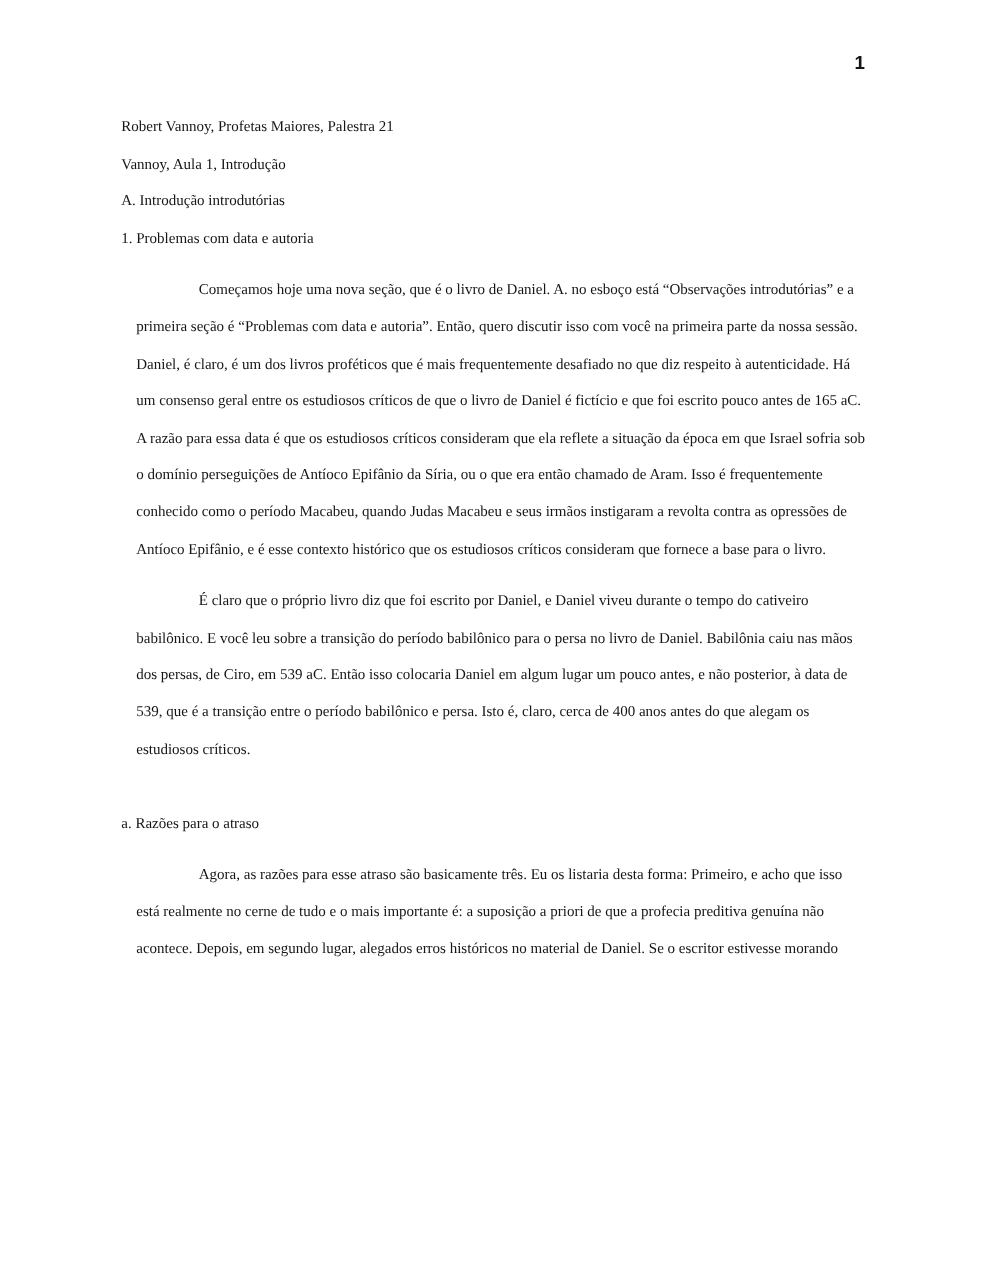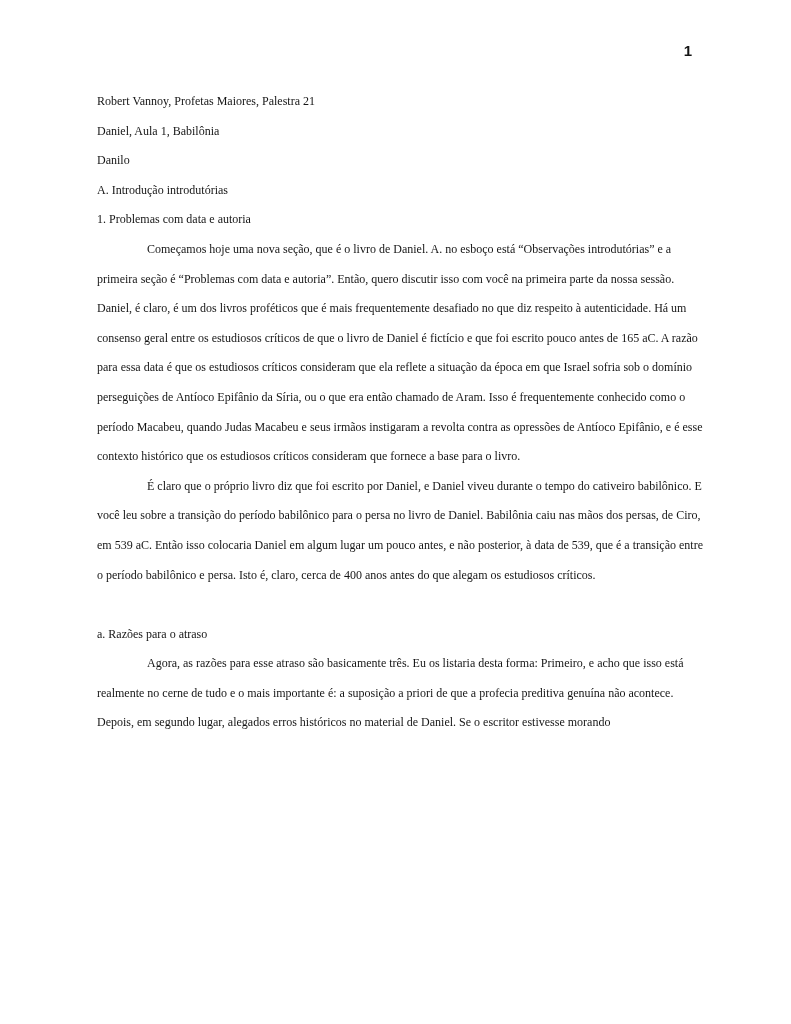--- a/index.html
+++ b/index.html
@@ -31,37 +31,36 @@
     top: 87px;
     width: 608px;
     font-size: 12px;
     line-height: 29.6px;
     text-align: left;
   }
   .hline {
     margin: 0;
   }
   .para {
-    margin: 0;
+    margin: 12px;
     text-indent: 50px;
   }
   .section-heading {
     margin: 29.6px 0 0 0;
   }
 </style>
 </head>
 <body>
 
 <div class="page">
   <div class="page-number">1</div>
 
   <div class="content">
     <p class="hline">Robert Vannoy, Profetas Maiores, Palestra 21</p>
-    <p class="hline">Daniel, Aula 1, Babilônia</p>
-    <p class="hline">Danilo</p>
+    <p class="hline">Vannoy, Aula 1, Introdução</p>
     <p class="hline">A. Introdução introdutórias</p>
     <p class="hline">1. Problemas com data e autoria</p>
 
     <p class="para">Começamos hoje uma nova seção, que é o livro de Daniel. A. no esboço está “Observações introdutórias” e a primeira seção é “Problemas com data e autoria”. Então, quero discutir isso com você na primeira parte da nossa sessão. Daniel, é claro, é um dos livros proféticos que é mais frequentemente desafiado no que diz respeito à autenticidade. Há um consenso geral entre os estudiosos críticos de que o livro de Daniel é fictício e que foi escrito pouco antes de 165 aC. A razão para essa data é que os estudiosos críticos consideram que ela reflete a situação da época em que Israel sofria sob o domínio perseguições de Antíoco Epifânio da Síria, ou o que era então chamado de Aram. Isso é frequentemente conhecido como o período Macabeu, quando Judas Macabeu e seus irmãos instigaram a revolta contra as opressões de Antíoco Epifânio, e é esse contexto histórico que os estudiosos críticos consideram que fornece a base para o livro.</p>
 
     <p class="para">É claro que o próprio livro diz que foi escrito por Daniel, e Daniel viveu durante o tempo do cativeiro babilônico. E você leu sobre a transição do período babilônico para o persa no livro de Daniel. Babilônia caiu nas mãos dos persas, de Ciro, em 539 aC. Então isso colocaria Daniel em algum lugar um pouco antes, e não posterior, à data de 539, que é a transição entre o período babilônico e persa. Isto é, claro, cerca de 400 anos antes do que alegam os estudiosos críticos.</p>
 
     <p class="hline section-heading">a. Razões para o atraso</p>
 
     <p class="para">Agora, as razões para esse atraso são basicamente três. Eu os listaria desta forma: Primeiro, e acho que isso está realmente no cerne de tudo e o mais importante é: a suposição a priori de que a profecia preditiva genuína não acontece. Depois, em segundo lugar, alegados erros históricos no material de Daniel. Se o escritor estivesse morando</p>

